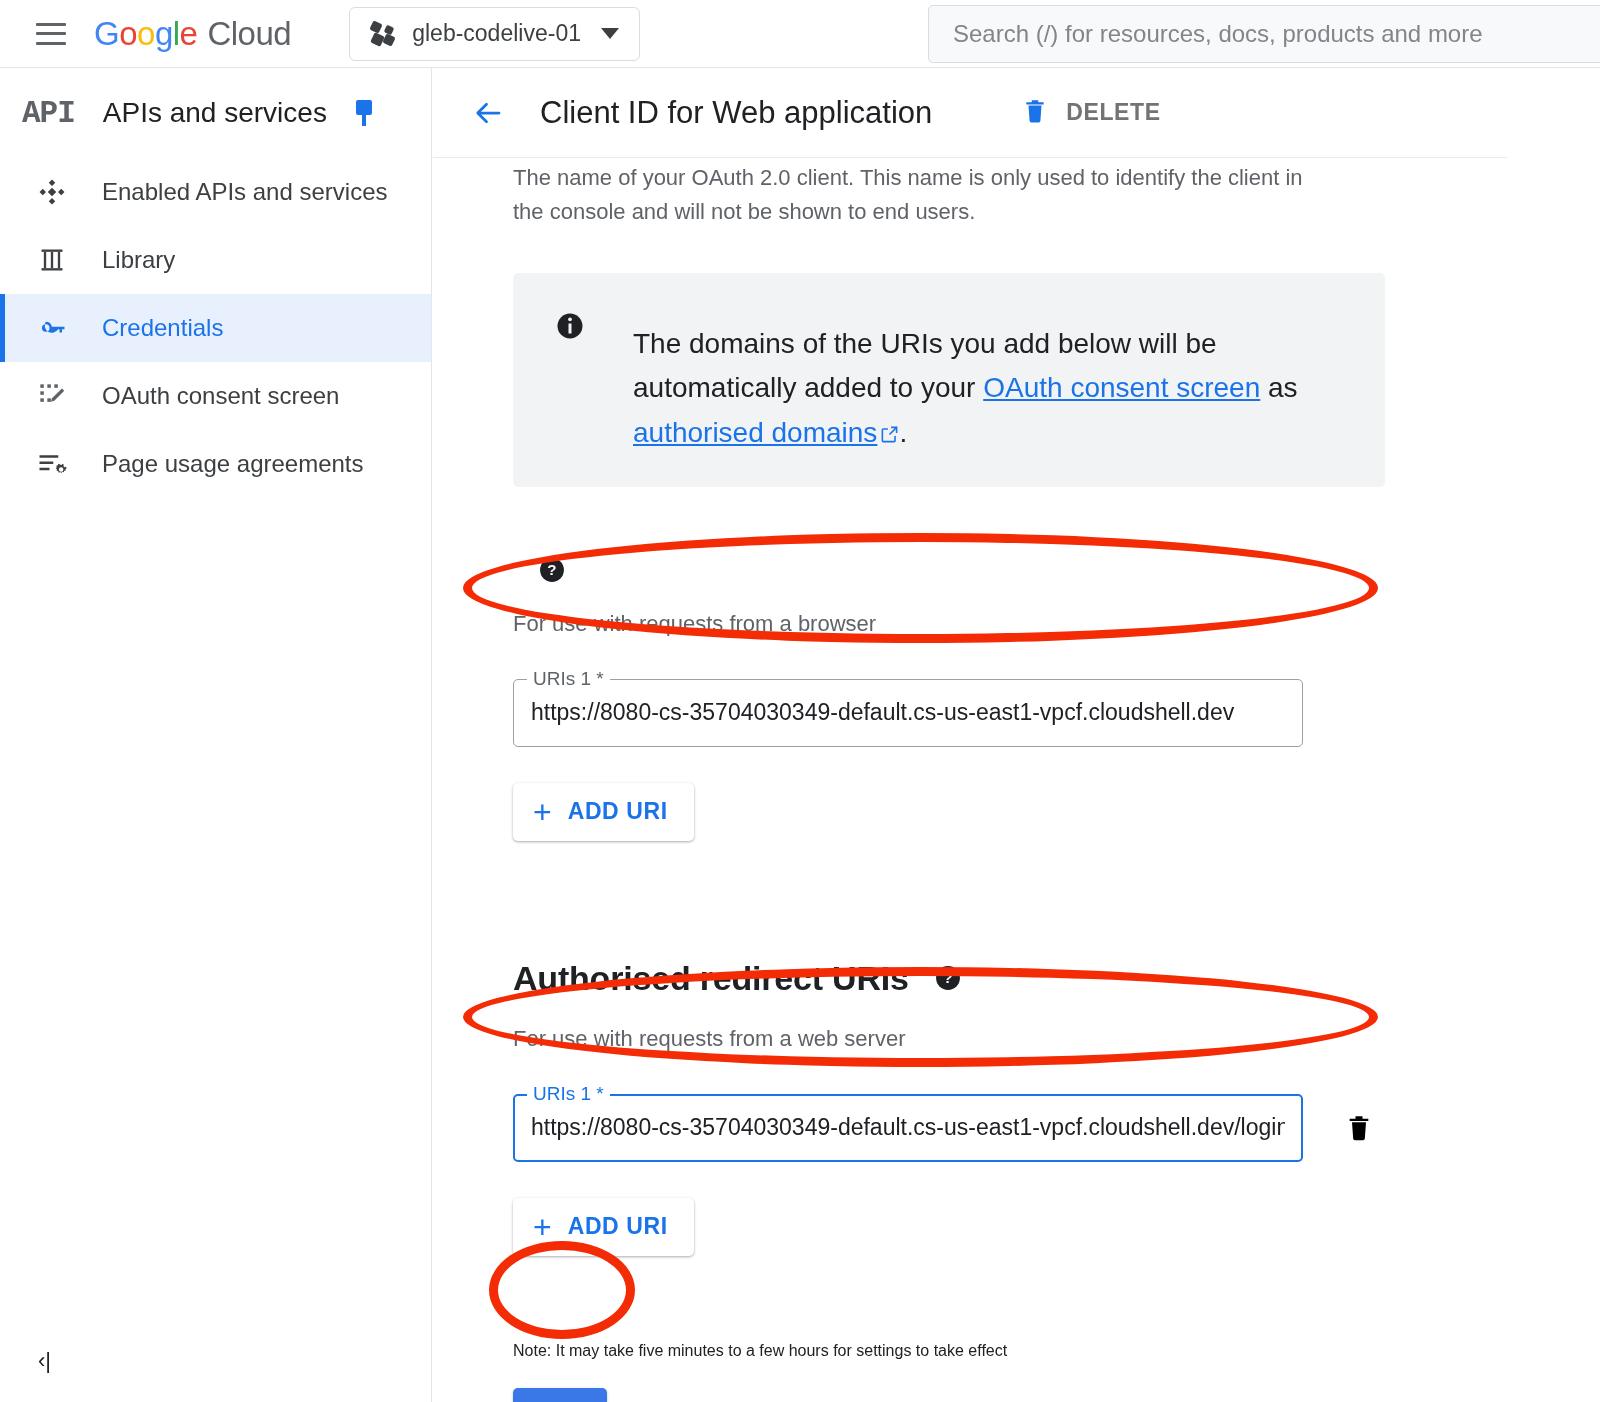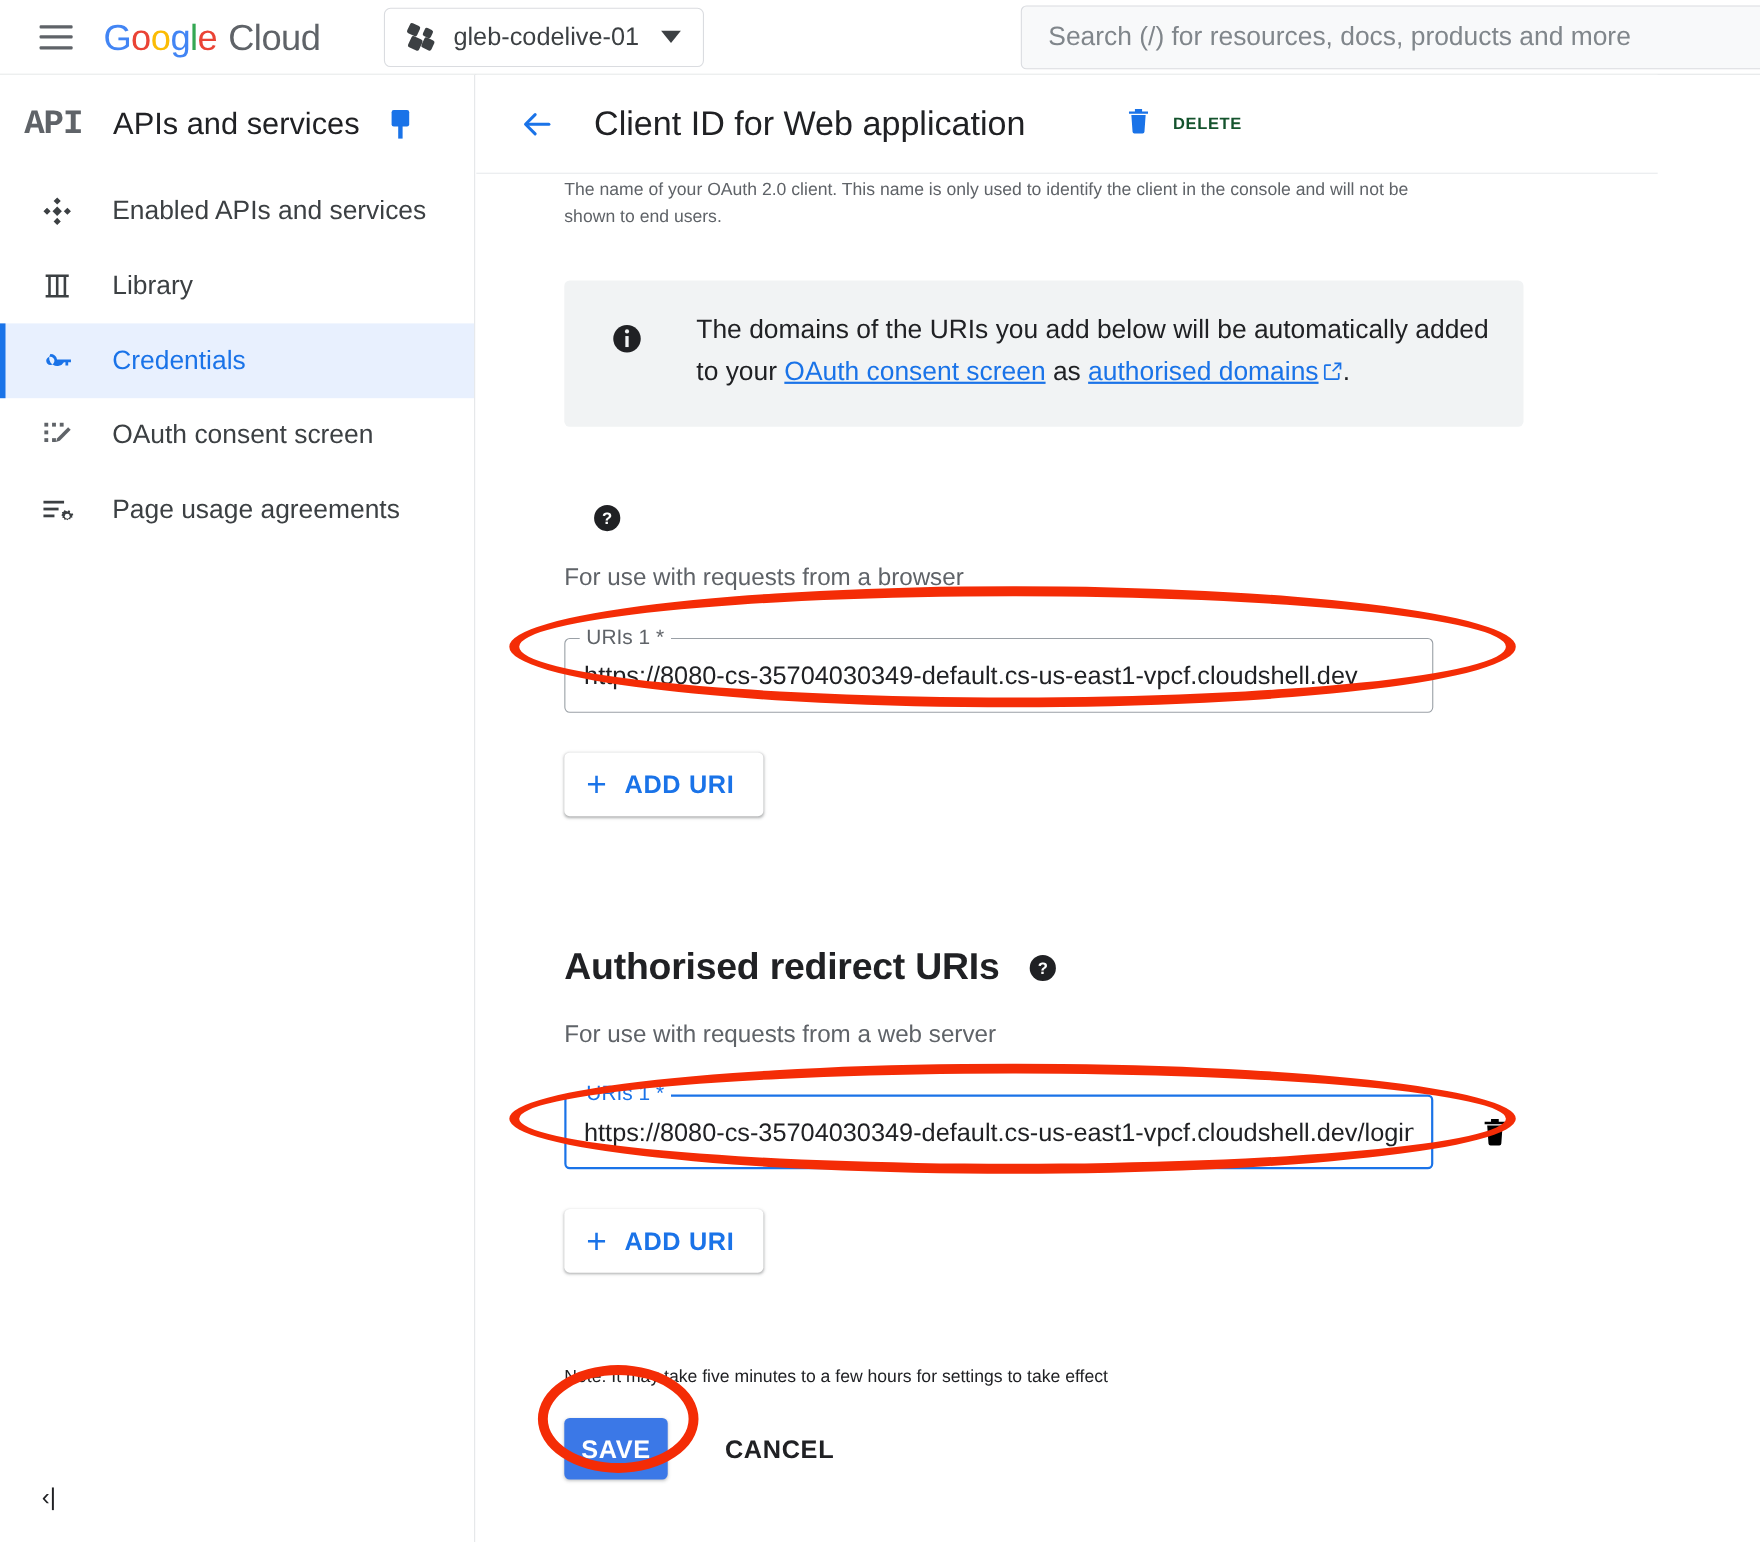--- a/index.html
+++ b/index.html
@@ -195,35 +195,35 @@
     color: #202124;
     margin-left: 30px;
     white-space: nowrap;
   }
   .delete-action {
     margin-left: 90px;
     display: flex; align-items: center;
     cursor: pointer;
   }
   .delete-label {
-    font-size: 15px;
-    color: #14532d;
+    font-size: 23px;
+    color: #737373;
     font-weight: bold;
     letter-spacing: 0.6px;
     margin-left: 18px;
   }
 
   
   .body-area {
     position: relative;
     padding-left: 80px;
     padding-top: 0px;
   }
   .helper-clipped {
-    font-size: 16px;
+    font-size: 22px;
     color: #5f6368;
     line-height: 1.55;
     width: 800px;
     margin-top: 3px;
   }
 
   .info-banner {
     margin-top: 44px;
     width: 872px;
     background: #f1f3f4;
@@ -231,23 +231,24 @@
     display: flex;
     padding: 26px 30px 30px 42px;
   }
   .info-icon {
     width: 30px; height: 30px;
     flex-shrink: 0;
     margin-top: 12px;
   }
   .info-text {
     margin-left: 48px;
-    font-size: 24px;
+    font-size: 28px;
     color: #202124;
     line-height: 1.58;
+    margin-top: 23px;
   }
   .info-text a { color: #1a73e8; text-decoration: underline; }
   .ext-link-glyph { display: inline-block; margin-left: 3px; vertical-align: -2px; }
 
   .section-heading {
     display: flex; align-items: center;
     margin-top: 70px;
   }
   .section-heading h2 {
     margin: 0;

